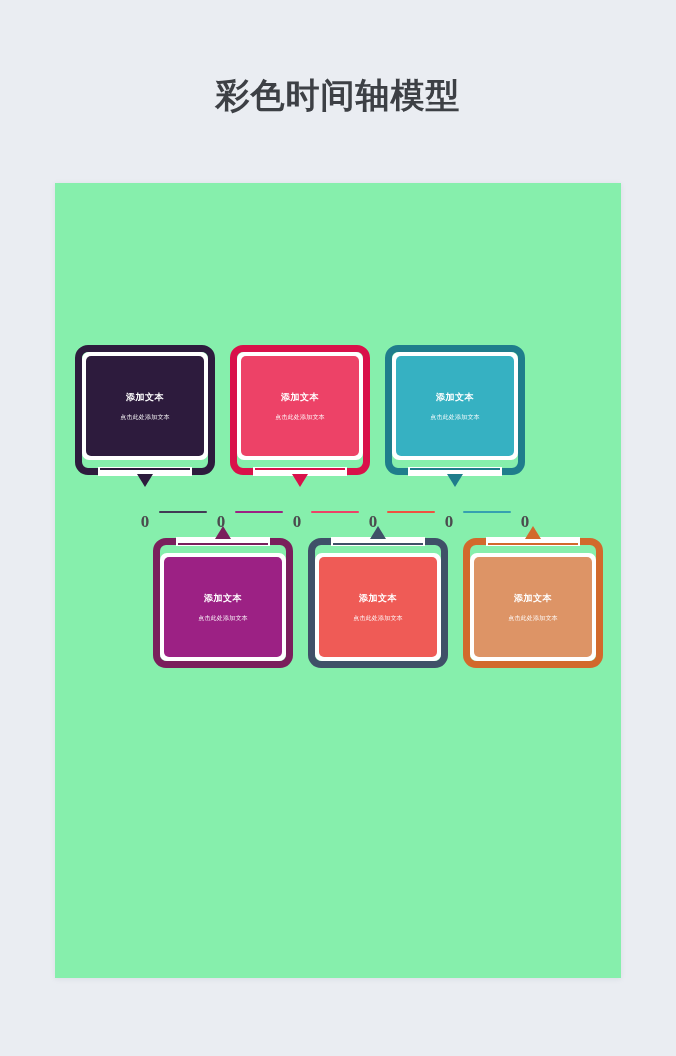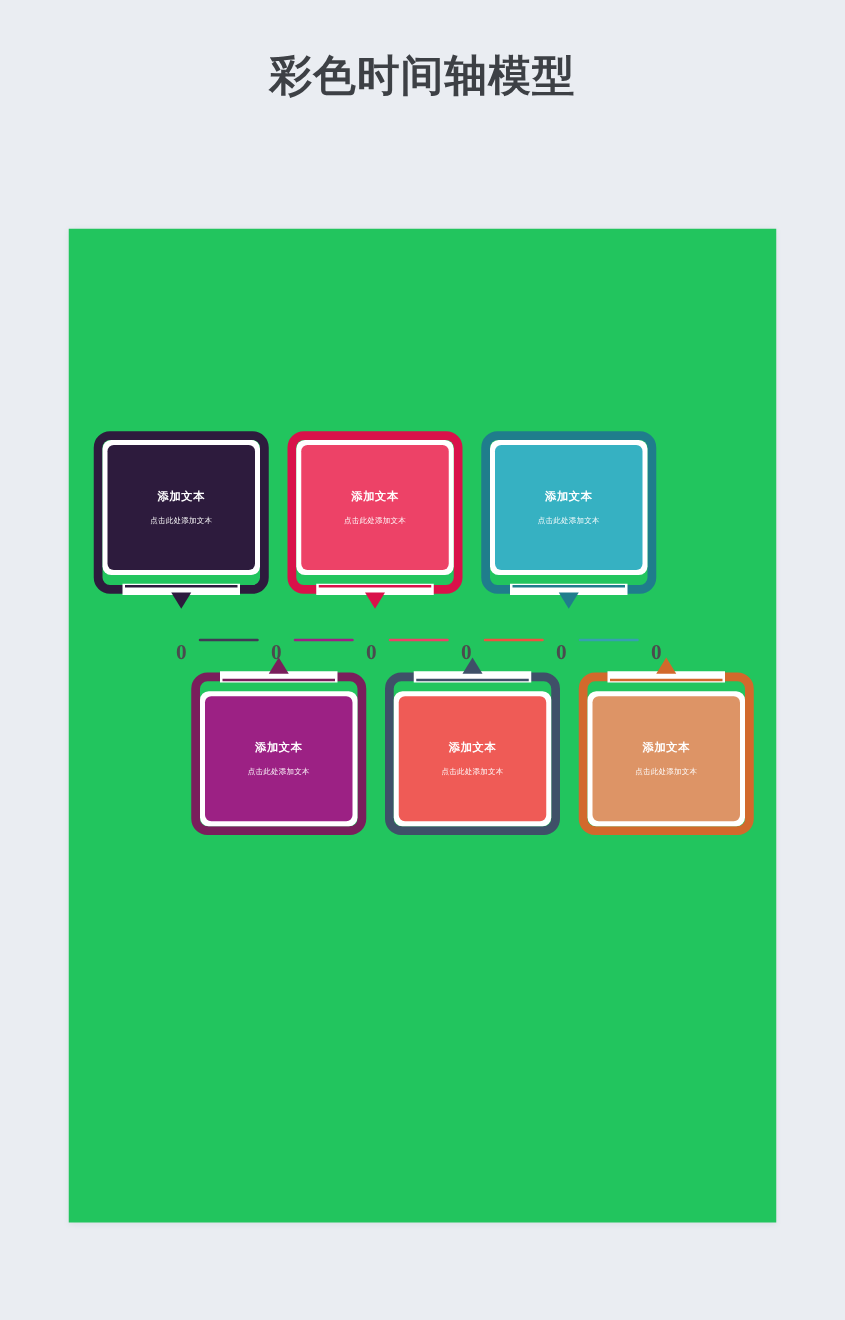--- a/index.html
+++ b/index.html
@@ -8,21 +8,21 @@
     width: 676px;
     height: 1056px;
     background: #eaedf2;
     font-family: "Liberation Sans", "DejaVu Sans", sans-serif;
     overflow: hidden;
     position: relative;
   }
 
   
   .header {
-    padding-top: 42px;
+    padding-top: 76px;
     text-align: center;
   }
   .title {
     font-size: 34px;
     font-weight: bold;
     color: #3d4045;
     letter-spacing: 1px;
     line-height: 1.15;
   }
   .subtitle {
@@ -33,21 +33,21 @@
     letter-spacing: 0.5px;
   }
 
   
   .page {
     position: absolute;
     left: 55px;
     top: 183px;
     width: 566px;
     height: 795px;
-    background: #22c55e;
+    background: #86efac;
     box-shadow: 0 1px 5px rgba(120,130,150,0.14);
   }
 
   
   .diagram {
     position: absolute;
     left: 0;
     top: 0;
     width: 566px;
     height: 795px;

